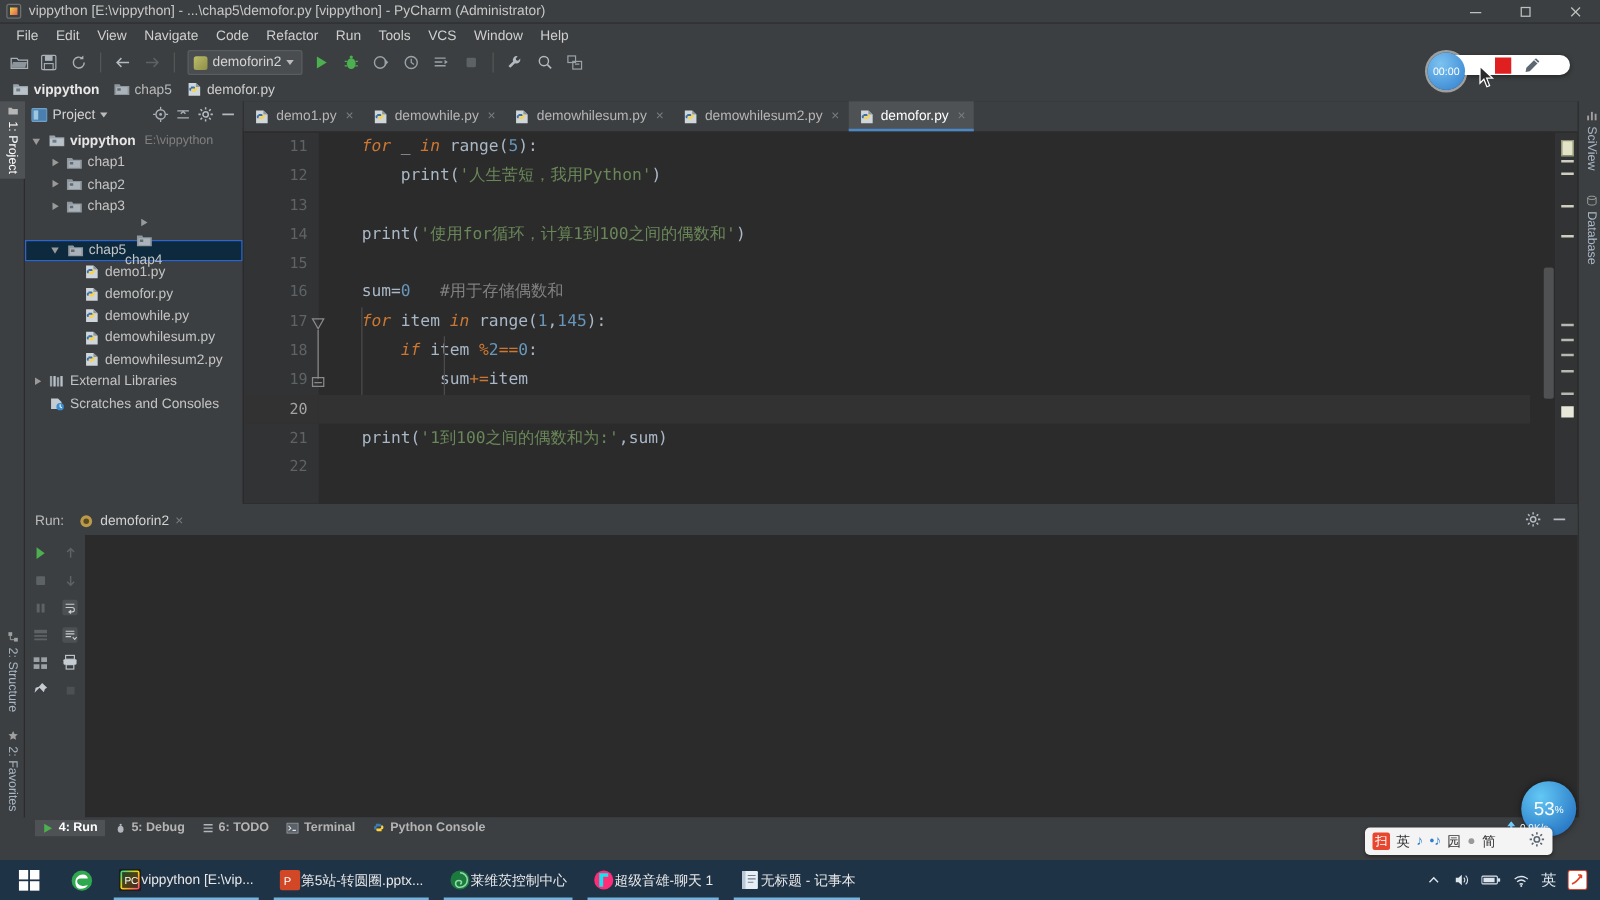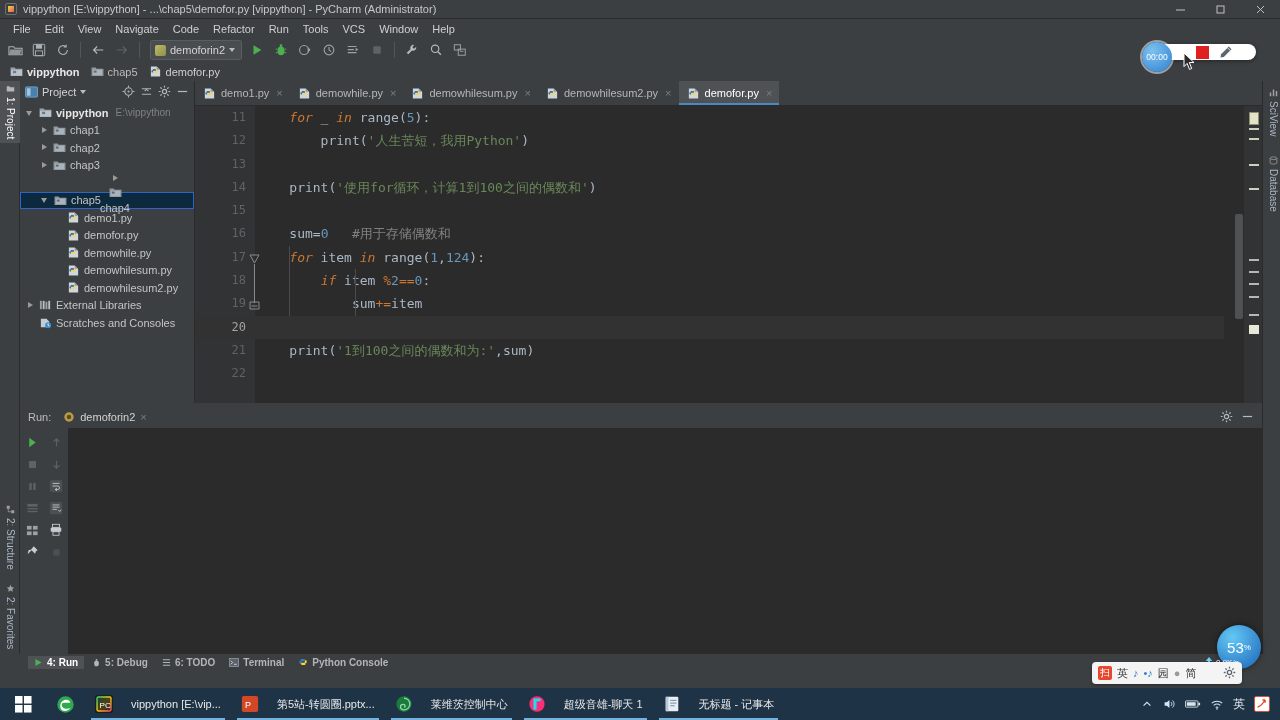--- a/index.html
+++ b/index.html
@@ -236,21 +236,21 @@
 
   
   .taskbar{
     position:absolute;left:0;top:688px;width:1280px;height:32px;
     background:#1f3347;display:flex;align-items:center;
   }
   .tb-start{
     width:46px;height:32px;display:flex;align-items:center;justify-content:center;flex:none;
   }
   .tb-app{
-    display:flex;align-items:center;gap:18px;height:32px;padding:0 10px;
+    display:flex;align-items:center;gap:0;height:32px;padding:0 10px;
     font-size:11px;color:#e8e8e8;white-space:nowrap;position:relative;flex:none;
   }
   .tb-app.open::after{
     content:"";position:absolute;left:6px;right:6px;bottom:0;height:2px;background:#73b3e0;
   }
   .tray{
     margin-left:auto;display:flex;align-items:center;gap:9px;padding-right:10px;height:32px;
   }
   .tray-i{color:#e0e6ec;font-size:12px;display:flex;align-items:center;}
 
@@ -762,21 +762,21 @@
       </div>
       <div class="code-lines" id="code-lines">
         <div class="indent-guide" style="left:34px;top:140px;height:70px;"></div>
         <div class="indent-guide" style="left:100px;top:163px;height:47px;"></div>
       <div class="cline"><span class="plain">    </span><span class="kw">for</span><span class="plain"> _ </span><span class="kw">in</span><span class="plain"> range</span><span class="op">(</span><span class="num">5</span><span class="op">):</span></div>
           <div class="cline"><span class="plain">        print</span><span class="op">(</span><span class="str">'人生苦短，我用Python'</span><span class="op">)</span></div>
           <div class="cline"></div>
           <div class="cline"><span class="plain">    print</span><span class="op">(</span><span class="str">'使用for循环，计算1到100之间的偶数和'</span><span class="op">)</span></div>
           <div class="cline"></div>
           <div class="cline"><span class="plain">    sum</span><span class="op">=</span><span class="num">0</span><span class="plain">   </span><span class="cmt">#用于存储偶数和</span></div>
-          <div class="cline"><span class="plain">    </span><span class="kw">for</span><span class="plain"> item </span><span class="kw">in</span><span class="plain"> range</span><span class="op">(</span><span class="num">1</span><span class="op">,</span><span class="num">124</span><span class="op">):</span></div>
+          <div class="cline"><span class="plain">    </span><span class="kw">for</span><span class="plain"> item </span><span class="kw">in</span><span class="plain"> range</span><span class="op">(</span><span class="num">1</span><span class="op">,</span><span class="num">145</span><span class="op">):</span></div>
           <div class="cline"><span class="plain">        </span><span class="kw">if</span><span class="plain"> item </span><span class="kw2">%</span><span class="num">2</span><span class="kw2">==</span><span class="num">0</span><span class="op">:</span></div>
           <div class="cline"><span class="plain">            sum</span><span class="kw2">+=</span><span class="plain">item</span></div>
           <div class="cline cur"></div>
           <div class="cline"><span class="plain">    print</span><span class="op">(</span><span class="str">'1到100之间的偶数和为:'</span><span class="op">,</span><span class="plain">sum</span><span class="op">)</span></div>
           <div class="cline"></div>
         </div>
 
       <div class="scrollbar-col"></div>
       <div class="sb-thumb" style="top:108px;height:105px;"></div>
       <div class="marks-col">

